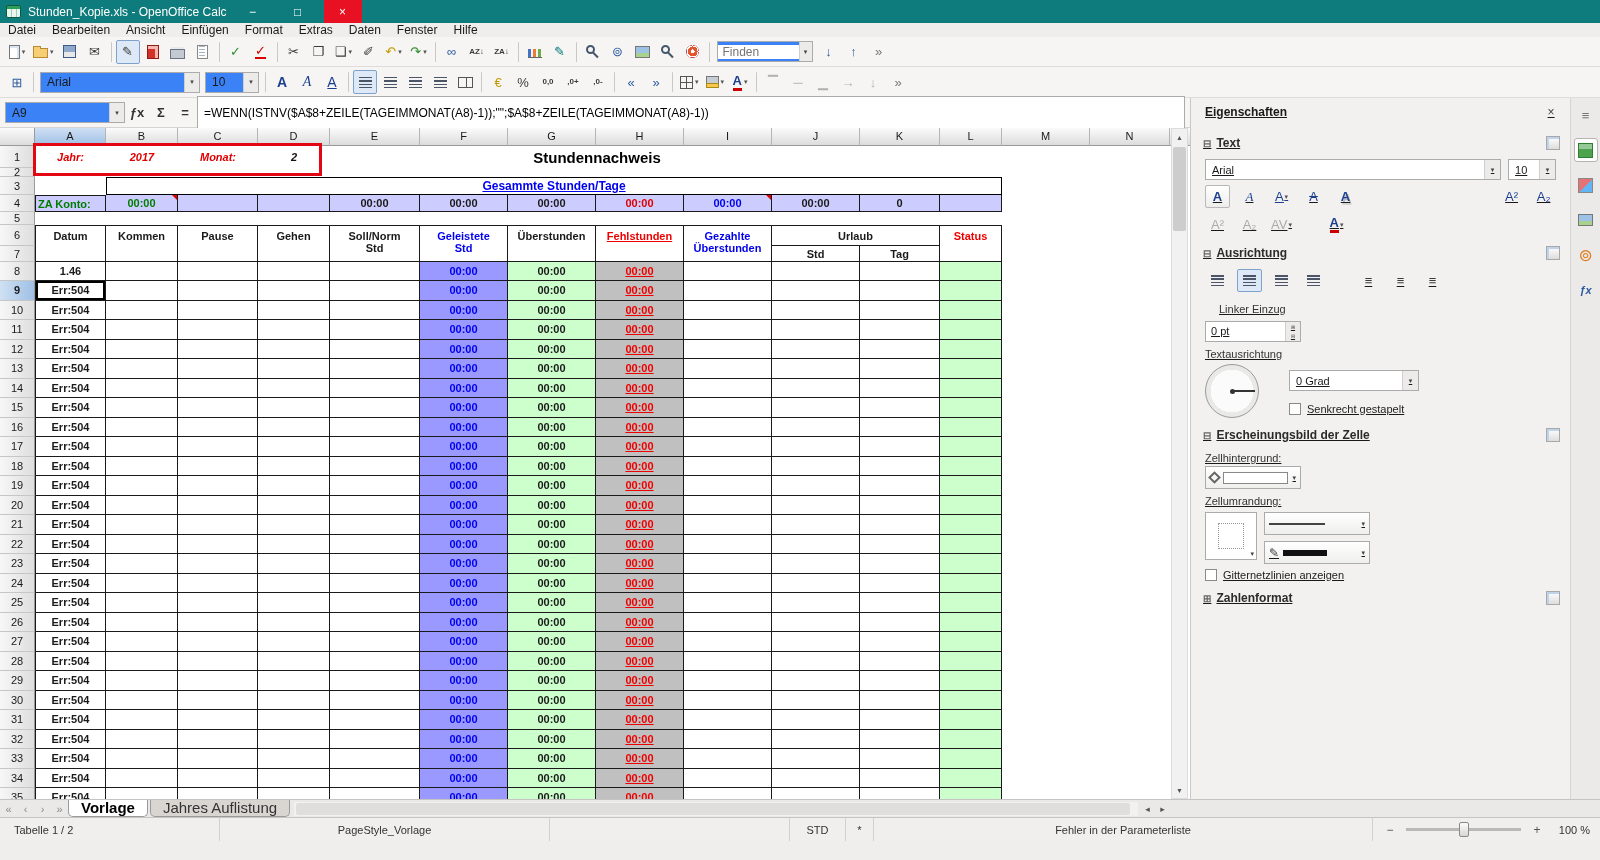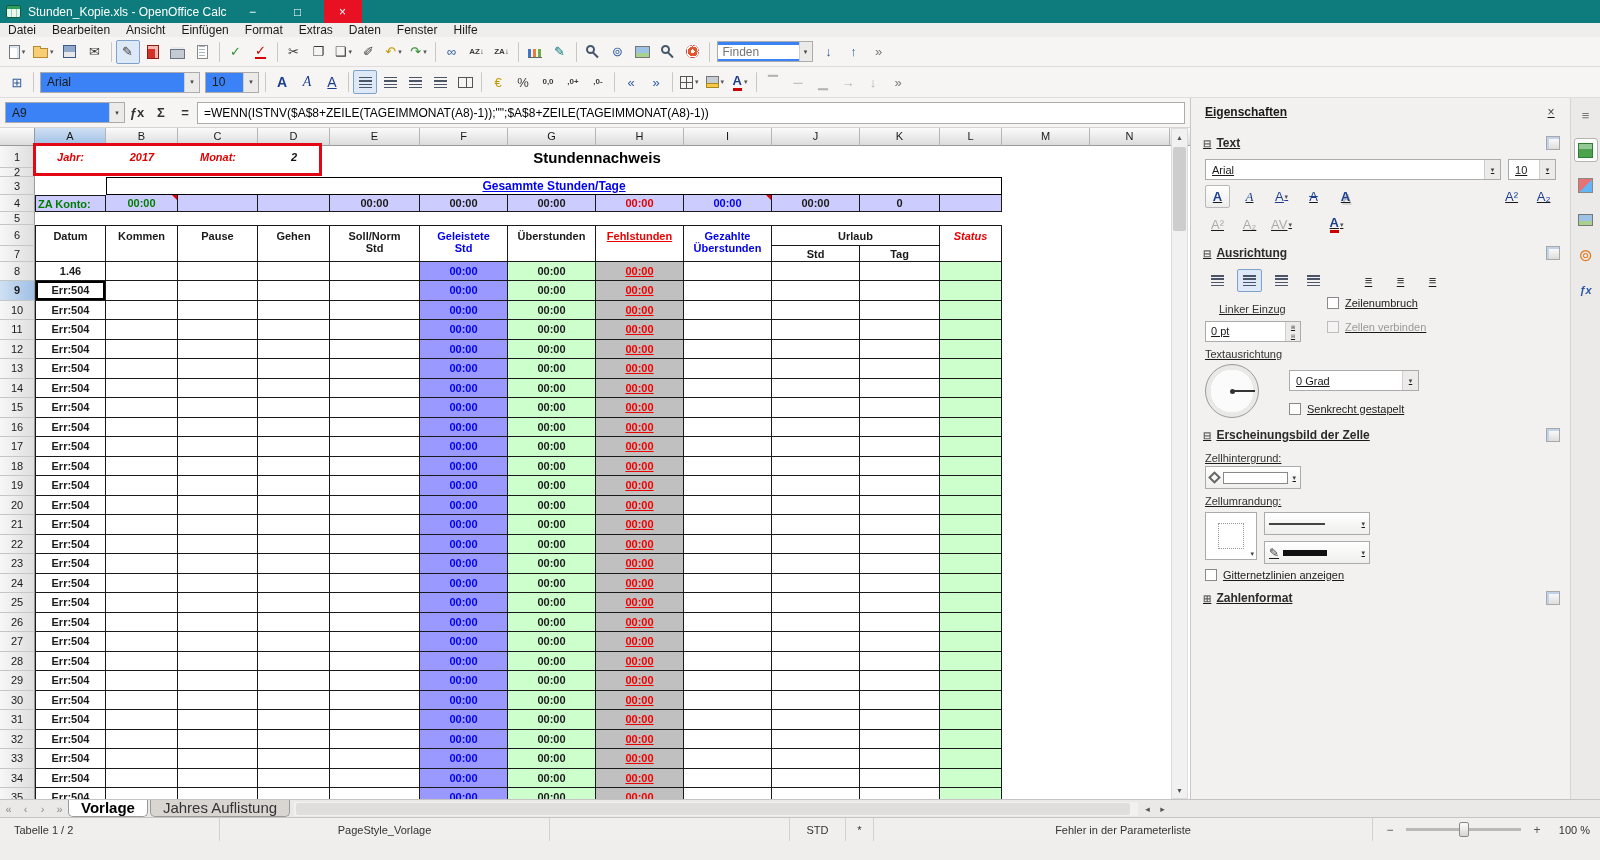--- a/index.html
+++ b/index.html
@@ -66,21 +66,21 @@
   .font-combo { width:160px; margin:0 2px; } .size-combo { width:54px; margin:0 2px; }
   .find-combo { width:96px; margin:0 3px; }
   .find-combo input { border:none; outline:none; width:100%; padding:0 5px; font:12px "Liberation Sans",sans-serif; }
 
   
   .workarea { display:flex; height:701px; }
   .leftcol { width:1190px; display:flex; flex-direction:column; }
   .fbar { height:30px; background:#F6F5F4; border-bottom:1px solid #D5D4D3; display:flex; align-items:center; padding:0 5px; }
   .namebox { width:120px; }
   .fbtn { width:24px; height:22px; display:flex; align-items:center; justify-content:center; font-size:13px; color:#333; font-weight:bold; }
-  .finput { flex:1; height:22px; border:1px solid #ABABAB; background:#fff; font:12px "Liberation Sans",sans-serif; padding:4px 6px; }
+  .finput { flex:1; height:22px; border:1px solid #ABABAB; background:#fff; font:12px "Liberation Sans",sans-serif; padding:16px 6px; }
 
   
   .sheet { position:relative; height:671px; background:#fff; overflow:hidden; }
   .chead { display:flex; height:18px; }
   .corner { width:35px; background:linear-gradient(#FBFBFB,#DCDCDC); border-right:1px solid #9A9A9A; border-bottom:1px solid #9A9A9A; }
   .ch { background:linear-gradient(#FBFBFB,#DCDCDC); border-right:1px solid #B5B5B5; border-bottom:1px solid #9A9A9A;
     text-align:center; font-size:11px; line-height:17px; }
   .ch.sel { background:linear-gradient(#CFE0F3,#9FC0E5); }
   .chfill { flex:1; background:linear-gradient(#FBFBFB,#DCDCDC); border-bottom:1px solid #9A9A9A; }
   .rows { height:653px; overflow:hidden; background:#fff; }
@@ -104,21 +104,21 @@
   .t-redv { color:#E00000; } .t-bluev { color:#0000EE; }
   .title-span { width:354px; font-weight:bold; font-size:15px; justify-content:center; color:#000; }
   .banner { width:896px; border:1px solid #000; background:#fff; color:#0000EE; font-weight:bold; text-decoration:underline;
     display:flex; align-items:center; justify-content:center; font-size:12px; flex:none; }
   .lav { background:#CCCCFF; } .bgF { background:#9999FF; color:#0000EE; } .bgG { background:#CCFFCC; }
   .bgH { background:#C0C0C0; color:#EE0000;text-decoration:underline; } .bgL { background:#CCFFCC; }
   .cellrel { position:relative; }
   .tri { position:absolute; top:0; right:0; border-left:5px solid transparent; border-top:5px solid #E00000; width:0; height:0; }
   .hc { border-top:1px solid #1a1a1a; border-right:1px solid #1a1a1a; border-bottom:1px solid #1a1a1a; background:#fff;
     font-weight:bold; font-size:11px; line-height:12px; display:flex; flex-direction:column; align-items:center; padding-top:4px; flex:none; }
-  .hc.bgF { color:#0000EE; } .hc.bgH { color:#EE0000; } .hc.t-redh { color:#EE0000;font-style:italic; }
+  .hc.bgF { color:#0000EE; } .hc.bgH { color:#EE0000; } .hc.t-redh { color:#EE0000; }
   .hc.nopad { padding:0; }
   .u-top { height:20px; width:100%; border-bottom:1px solid #1a1a1a; display:flex; align-items:center; justify-content:center; }
   .u-bot { flex:1; width:100%; display:flex; }
   .u-std { width:88px; border-right:1px solid #1a1a1a; display:flex; align-items:center; justify-content:center; }
   .u-tag { flex:1; display:flex; align-items:center; justify-content:center; }
   .selcell { box-shadow:inset 0 0 0 2px #000; }
   .red-rect { position:absolute; left:33px; top:15px; width:289px; height:33px; border:3px solid #E30613; z-index:5; pointer-events:none; }
   .vscroll { position:absolute; top:0; right:2px; width:17px; height:671px; background:#F1F1F1; border:1px solid #DCDCDC;
     display:flex; flex-direction:column; align-items:center; z-index:6; }
   .vbtn { height:16px; width:100%; display:flex; align-items:center; justify-content:center; font-size:7px; color:#555; }
@@ -1038,30 +1038,20 @@
         <div class="col-l">
           <div class="sb-label">Linker Einzug</div>
           <div class="spin">
             <span class="val">0 pt</span>
             <span class="sbtns">
                 <span class="sp">⊞</span>
                 <span class="sp">⊟</span>
               </span>
           </div>
         </div>
-        <div class="col-r">
-          <label class="cb">
-              <span class="box"></span>
-              <span>Zeilenumbruch</span>
-            </label>
-          <label class="cb dis mt10">
-              <span class="box"></span>
-              <span>Zellen verbinden</span>
-            </label>
-        </div>
       </div>
       <div class="sb-label">Textausrichtung</div>
       <div class="sb-orient">
         <div class="dial"></div>
         <div class="orient-r">
           <span class="scombo w130">
             <span class="txt">0 Grad</span>
             <span class="arr">▾</span>
           </span>
           <label class="cb mt10">

